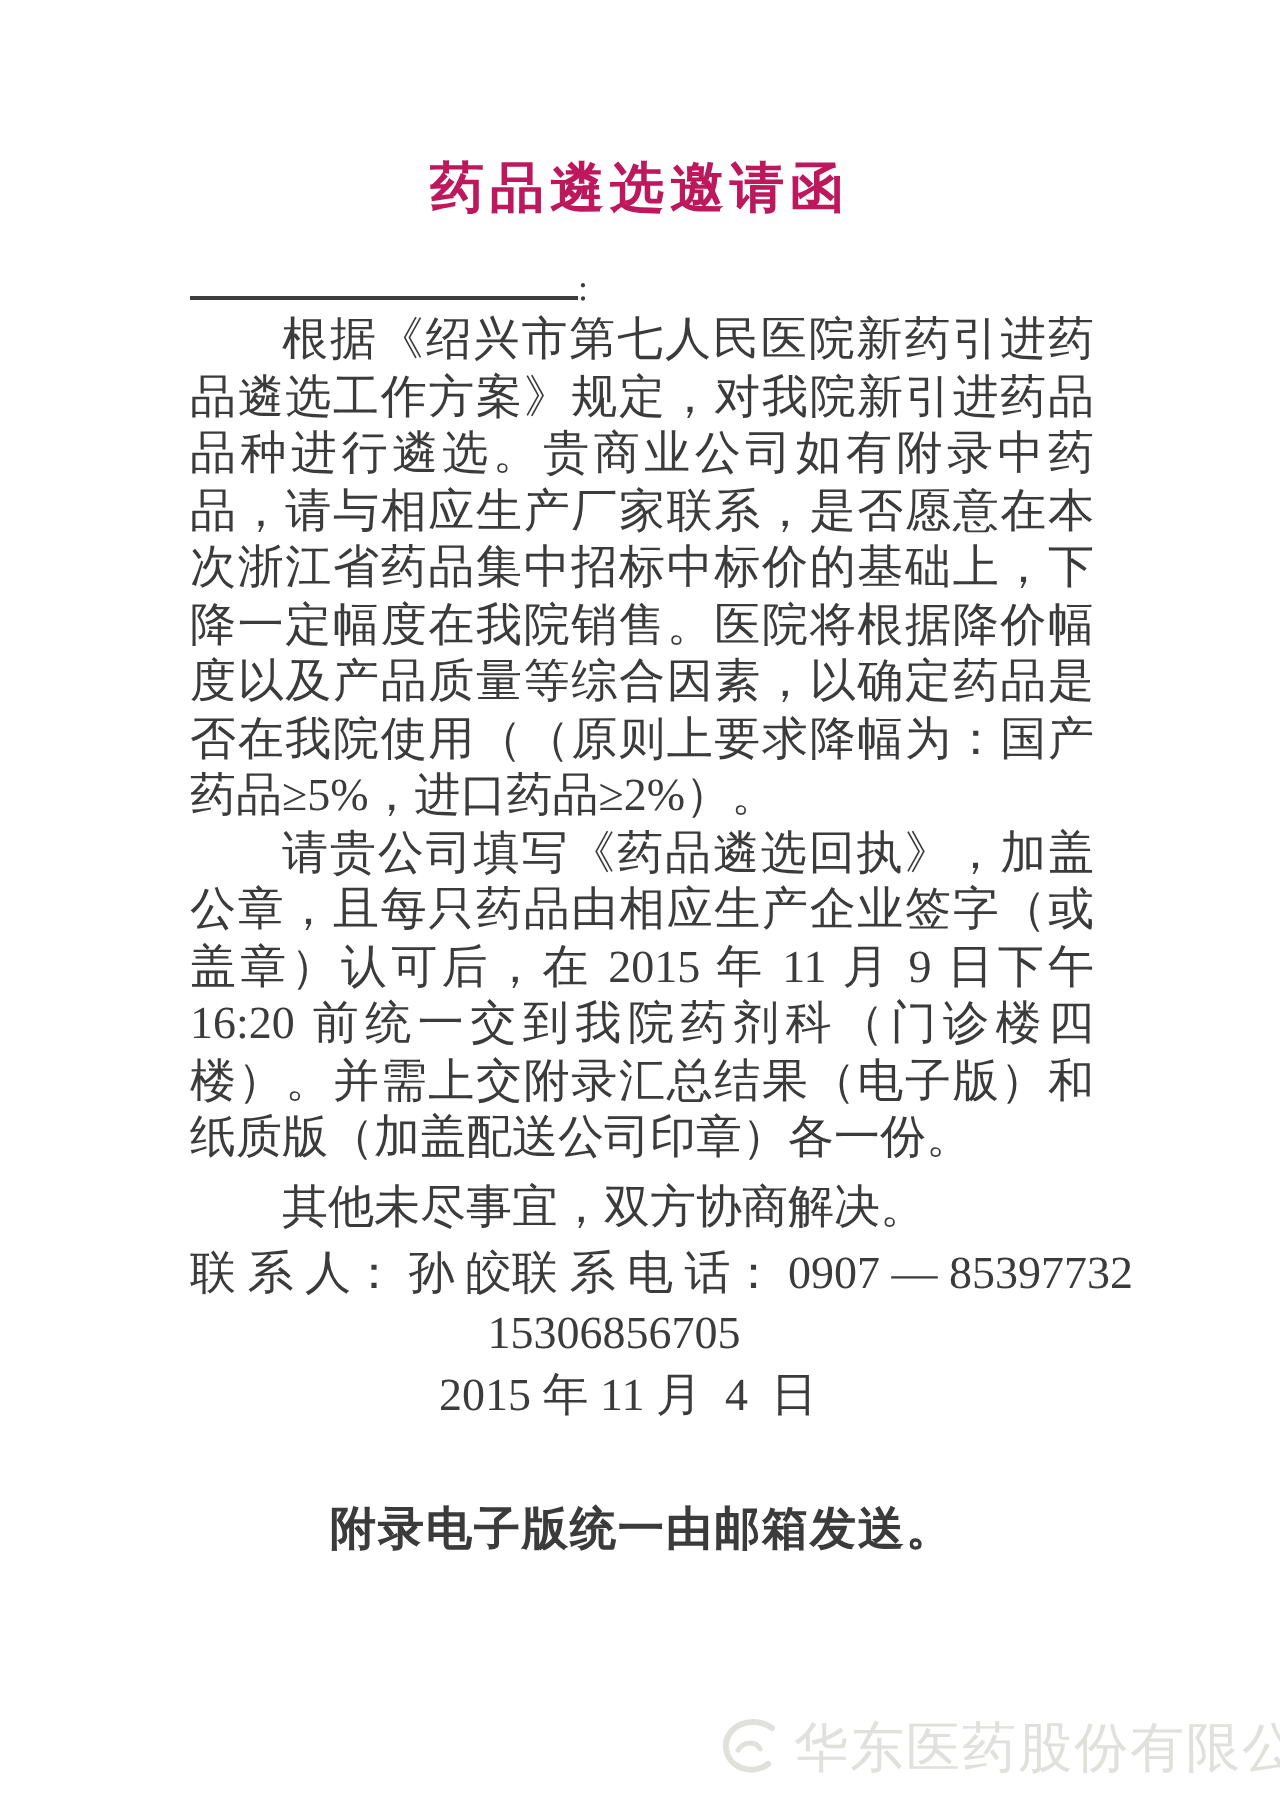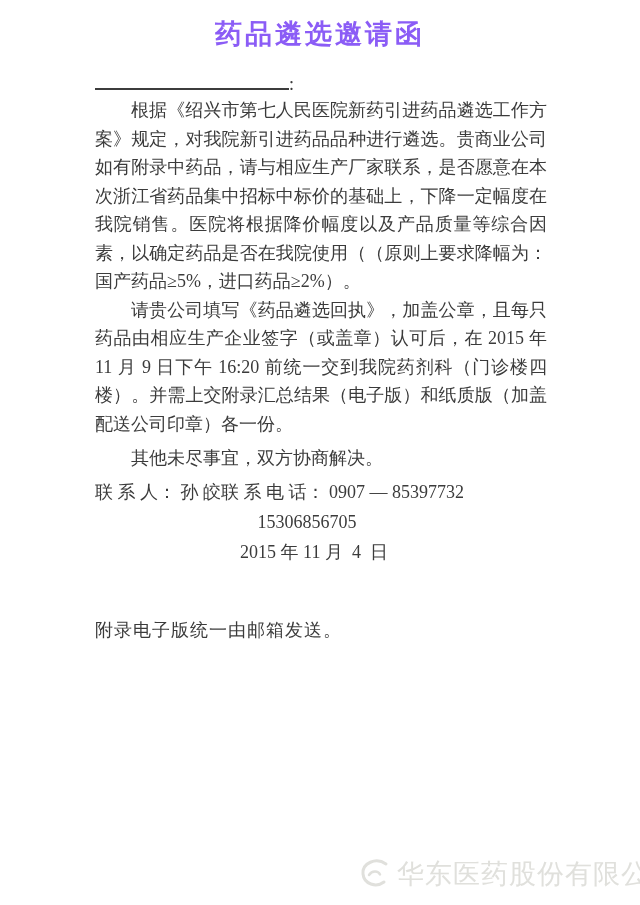--- a/index.html
+++ b/index.html
@@ -7,44 +7,45 @@
   .page {
     position:relative;
     width:640px; height:905px;
     margin:0 auto;
     background:#ffffff;
     font-family:"Liberation Serif","DejaVu Serif",serif;
     color:#3b3b3b;
     overflow:hidden;
   }
   .title {
-    margin:16px;
+    margin:0;
+    padding-top:76px;
     text-align:center;
     font-size:27px;
     font-weight:700;
     letter-spacing:3px;
-    color:#8b5cf6;
+    color:#be185d;
   }
   .salutation {
     margin:16px 0 0 95px;
     height:28px;
     font-size:18px;
     line-height:28px;
   }
   .underline-blank {
     display:inline-block;
     width:194px;
     height:20px;
     border-bottom:2px solid #3c3c3c;
     vertical-align:baseline;
   }
   .body-col {
     margin-left:95px;
     width:452px;
-    font-size:18px;
+    font-size:23px;
     line-height:28.5px;
     text-align:justify;
   }
   .body-col p {
     margin:0;
     text-indent:2em;
   }
   .p-last { margin-top:6px !important; }
   .contact-line {
     display:flex;
@@ -56,23 +57,24 @@
   }
   .sig-line {
     text-align:center;
     white-space:pre;
     line-height:30.5px;
   }
   .sig-mobile   { margin-right:28px; }
   .sig-hospital { margin-right:20px; letter-spacing:1px; }
   .sig-date     { margin-right:14px; }
   .footer-note {
-    margin-top:48px;
-    text-align:left;
+    margin-top:38px;
+    text-align:center;
     letter-spacing:1px;
+    font-weight:bold;
   }
   .watermark {
     position:absolute;
     top:856px;
     left:356px;
     display:flex;
     align-items:center;
     gap:5px;
     color:#e0e0dc;
     font-size:27px;

